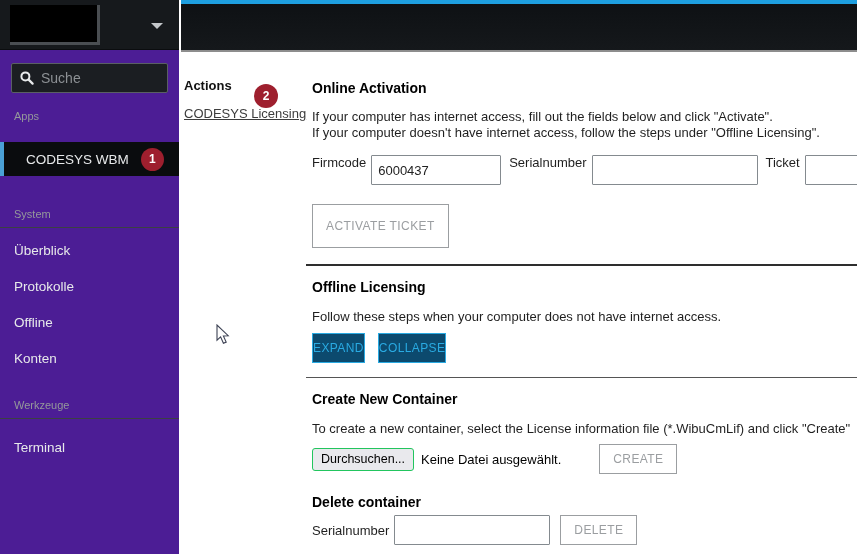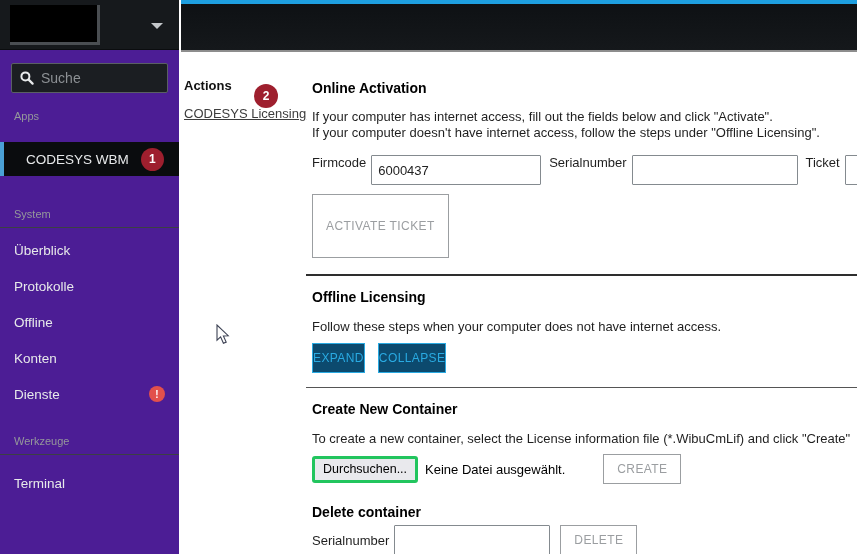--- a/index.html
+++ b/index.html
@@ -95,45 +95,45 @@
   h3.sub { font-size:14px; font-weight:bold; color:#000; line-height:16px; }
   .body-text { font-size:13px; line-height:15.5px; color:#1f1f1f; }
   .mt-online-text { margin-top:10px; }
 
   .form-row { display:flex; align-items:flex-start; margin-top:15px; white-space:nowrap; }
   .form-row label { font-size:13px; margin-right:5px; }
   .txt-input {
     height:30px; border:1px solid #848a8f; border-radius:1px; background:#fff;
     font-size:13px; padding:0 6px; font-family:"Liberation Sans",sans-serif; color:#222;
   }
-  .w-firm { width:170px; margin-right:8px; }
+  .w-firm { width:130px; margin-right:8px; }
   .w-serial { width:166px; margin-right:8px; }
   .w-ticket { width:160px; }
 
   .btn-gray {
-    display:inline-block; margin-top:9px; padding:24px 13px;
+    display:inline-block; margin-top:19px; padding:14px 13px;
     background:#fff; border:1px solid #9b9ea1; color:#9b9ea1;
     font-size:12px; letter-spacing:0.4px; font-family:"Liberation Sans",sans-serif;
     cursor:pointer;
   }
   .hr-dark { border:none; border-top:2px solid #2e2e2e; width:551px; margin:16px 0 0 -6px; }
   .hr-light { border:none; border-top:1px solid #555; width:551px; margin:14px 0 0 -6px; }
   .mt-offline-text { margin-top:11px; }
   .blue-btn-row { margin-top:8px; display:flex; }
   .btn-blue {
     display:inline-block; padding:7px 0; background:#0c4a6e;
     border:1px solid var(--button-blue,#29aae2); color:var(--button-blue,#29aae2);
     font-size:12px; letter-spacing:0.4px; font-family:"Liberation Sans",sans-serif;
     cursor:pointer; margin-right:13px;
   }
   h3.create { margin-top:13px; }
   .mt-create-text { margin-top:14px; }
   .file-row { display:flex; align-items:center; margin-top:8px; }
   .btn-browse {
-    padding:3px 8px 4px; background:#e9e9ed; border:3px solid #22c55e; border-radius:3px;
+    padding:3px 8px 4px; background:#e9e9ed; border:1px solid #22c55e; border-radius:3px;
     font-size:12.5px; color:#000; font-family:"Liberation Sans",sans-serif; cursor:pointer;
   }
   .no-file { font-size:13px; margin-left:7px; color:#000; }
   .btn-create { margin:0 0 0 38px; padding:7px 13px; }
   h3.delete { margin-top:20px; }
   .mt-delete-text { margin-top:11px; }
   .delete-row { display:flex; align-items:center; margin-top:5px; }
   .delete-row label { font-size:13px; margin-right:5px; }
   .w-delserial { width:156px; }
   .btn-delete { margin:0 0 0 10px; padding:7px 13px; }
@@ -180,25 +180,20 @@
       </div>
       <div class="nav-item">
         <span>Protokolle</span>
       </div>
       <div class="nav-item">
         <span>Offline</span>
       </div>
       <div class="nav-item">
         <span>Konten</span>
       </div>
-      <div class="nav-item">
-        <span>Dienste</span>
-        <span class="spacer"></span>
-        <span class="badge-alert">!</span>
-      </div>
     </div>
 
     <div class="section-label werkzeuge">Werkzeuge</div>
     <hr class="side-divider">
 
     <div class="nav-item terminal">
       <span>Terminal</span>
     </div>
   </div>
 

